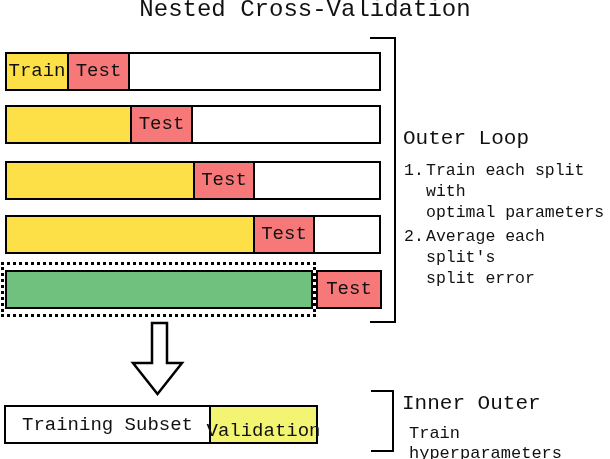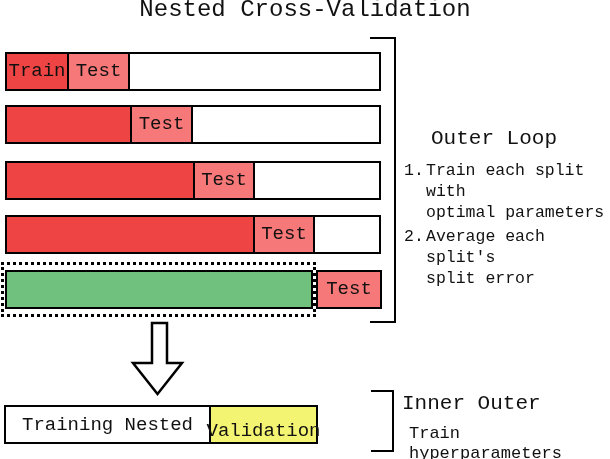--- a/index.html
+++ b/index.html
@@ -19,21 +19,21 @@
     position:absolute; left:5px; width:376px; height:39px;
     border:2.5px solid #000; background:#ffffff; display:flex;
   }
   .row1 { top:52px; }
   .row2 { top:105px; }
   .row3 { top:161px; }
   .row4 { top:215px; }
 
   .seg { display:flex; align-items:center; justify-content:center;
          font-size:19px; line-height:1; }
-  .seg-train { background:#ef4444; border-right:2.5px solid #000; }
+  .seg-train { background:#fde047; border-right:2.5px solid #000; }
   .seg-test  { background:#f77878; border-right:2.5px solid #000; }
 
   .w-train1 { width:62px; }  .w-test1 { width:61px; }
   .w-train2 { width:125px; } .w-test2 { width:61px; }
   .w-train3 { width:188px; } .w-test3 { width:60px; }
   .w-train4 { width:248px; } .w-test4 { width:60px; }
 
   .dotted-box {
     position:absolute; left:1px; top:262px; width:315px; height:55px;
     border:3px dotted #000; background:transparent;
@@ -54,21 +54,21 @@
     border-top:2.5px solid #000; border-right:2.5px solid #000;
     border-bottom:2.5px solid #000;
   }
   .inner-bracket {
     position:absolute; left:371px; top:390px; width:23px; height:62px;
     border-top:2.5px solid #000; border-right:2.5px solid #000;
     border-bottom:2.5px solid #000;
   }
 
   .outer-heading { position:absolute; left:403px; top:126px;
-    font-size:21px; line-height:1.2;margin-left:28px; }
+    font-size:21px; line-height:1.2; }
   .outer-item { position:absolute; display:flex; font-size:16.5px;
     line-height:21px; width:205px; }
   .outer-item1 { left:404px; top:160px; }
   .outer-item2 { left:404px; top:226px; }
   .item-num { flex:0 0 22px; }
   .item-text { white-space:pre-line; }
 
   .down-arrow { position:absolute; left:128px; top:320px; }
 
   .final-bar {
@@ -148,21 +148,21 @@
     <span class="item-text">Average each split's
 split error</span>
   </div>
 
   <svg class="down-arrow" width="60" height="78" viewBox="0 0 60 78">
     <polygon points="24,3 39,3 39,43 54,43 29.5,74 5,43 24,43" fill="#ffffff" stroke="#000000" stroke-width="2.5" stroke-linejoin="miter"></polygon>
   </svg>
 
   <div class="final-bar">
     <div class="final-train">
-      <span>Training Nested</span>
+      <span>Training Subset</span>
     </div>
     <div class="final-validation">
       <span>Validation</span>
     </div>
   </div>
 
   <div class="inner-bracket"></div>
   <div class="inner-heading">Inner Outer</div>
   <div class="inner-subtext">Train hyperparameters</div>
 

